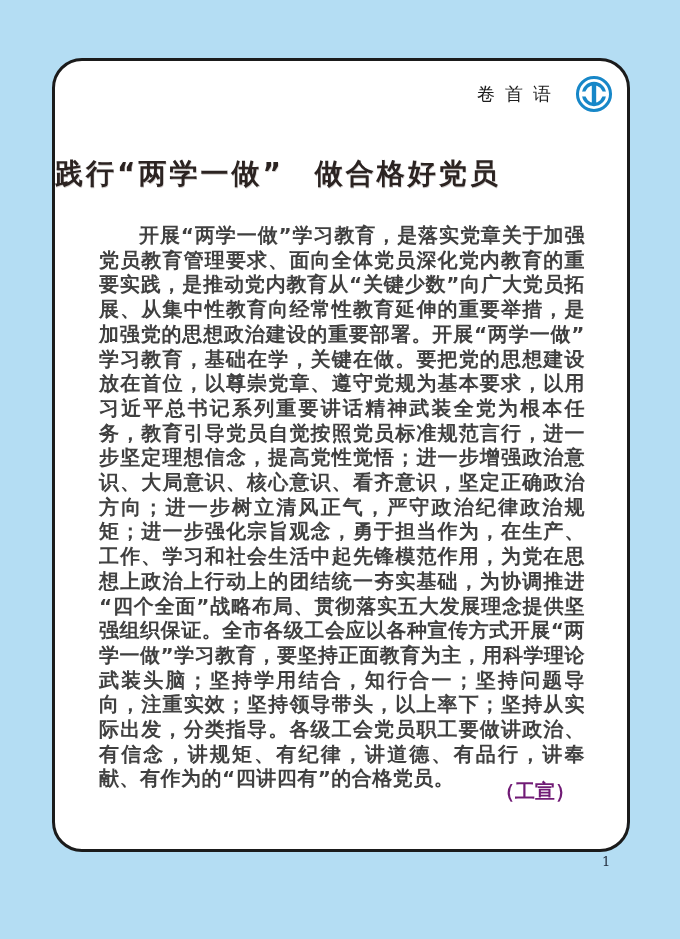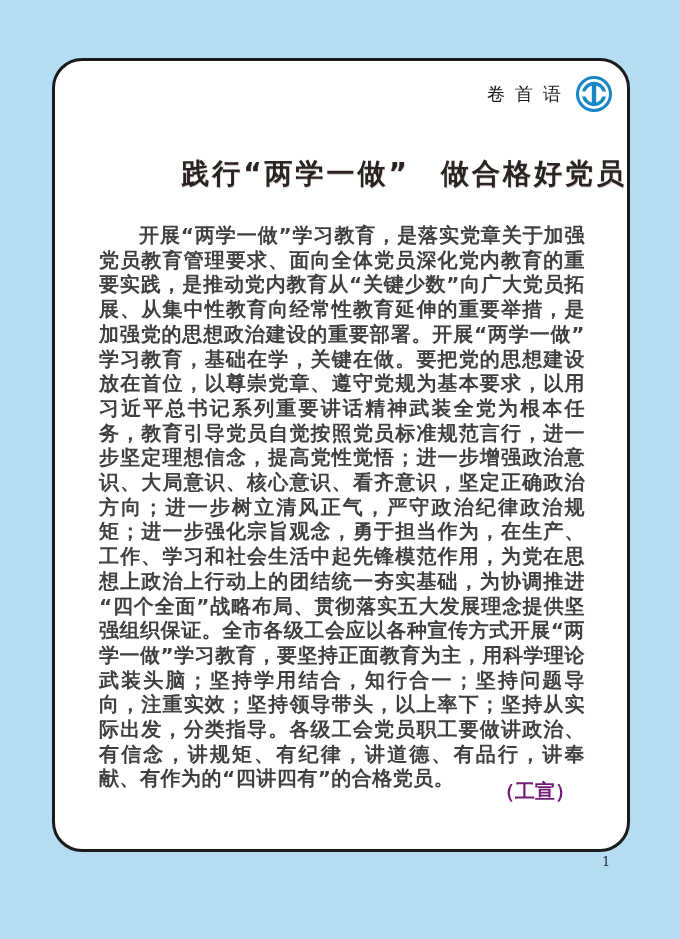--- a/index.html
+++ b/index.html
@@ -24,40 +24,40 @@
     background: #ffffff;
     border: 3px solid #1b1b1b;
     border-radius: 30px;
   }
   .sheet-header {
     position: absolute;
     top: 14px;
     right: 14px;
     display: flex;
     align-items: center;
-    gap: 4px;
+    gap: 14px;
   }
   .section-label {
     font-family: "DejaVu Serif", serif;
     font-size: 18px;
     letter-spacing: 10px;
     color: #1c1c1c;
     line-height: 38px;
   }
   .logo {
     width: 38px;
     height: 38px;
     display: block;
   }
   .article-title {
     position: absolute;
     top: 94px;
     left: 0;
     right: 0;
-    text-align: right;
+    text-align: left;
     font-size: 28px;
     font-weight: bold;
     letter-spacing: 3px;
     color: #2b2321;
     text-shadow: 0.5px 0.5px 0 rgba(120,110,105,0.35);
     white-space: nowrap;
   }
   .article-body {
     position: absolute;
     top: 162px;

